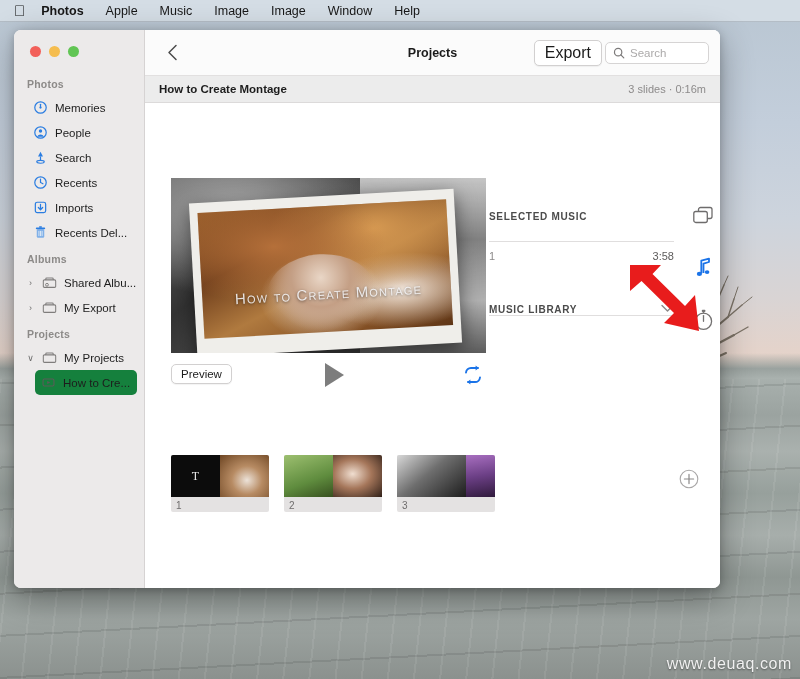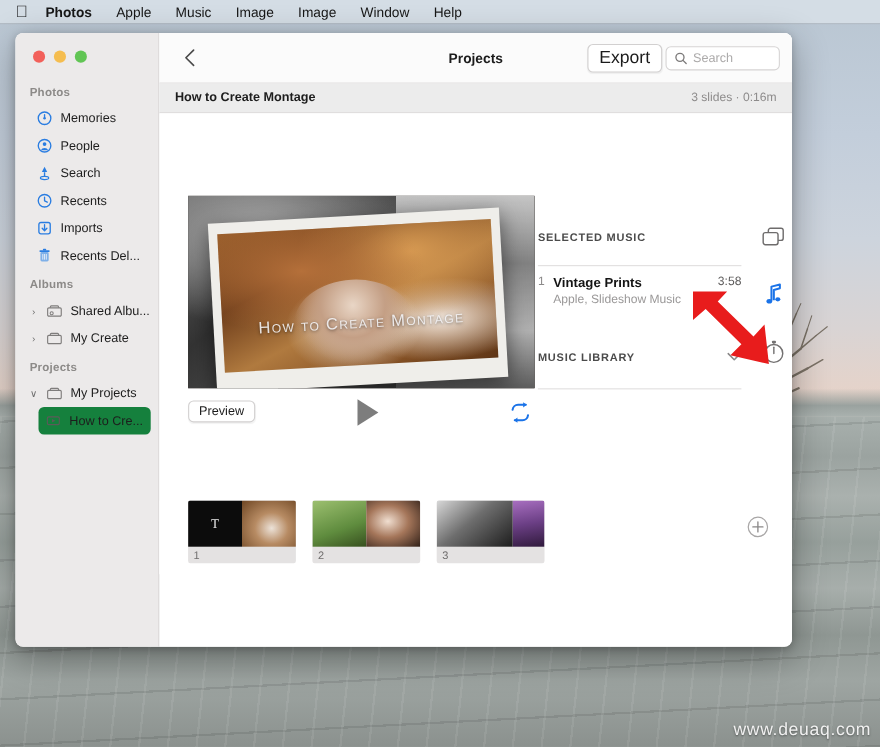--- a/index.html
+++ b/index.html
@@ -209,21 +209,21 @@
     font-size:10px;letter-spacing:.7px;color:#4b4b4b;font-weight:bold;
     padding-bottom:19px;border-bottom:1px solid #e0dede;
   }
   .track{display:flex;align-items:flex-start;padding:8px 0 0 0;position:relative;}
   .track .num{font-size:11px;color:#8c8a8a;width:14px;flex:0 0 14px;}
   .track .tname{font-size:12px;color:#141414;font-weight:bold;}
   .track .tsub{font-size:11px;color:#9a9898;margin-top:2px;}
   .track .tdur{position:absolute;right:0;top:8px;font-size:11px;color:#5d5b5b;}
   .ml-head2{
     margin-top:42px;font-size:10px;letter-spacing:.7px;color:#4b4b4b;font-weight:bold;
-    padding-bottom:22px;border-bottom:1px solid #e0dede;
+    padding-bottom:0;border-bottom:1px solid #e0dede;
     display:flex;align-items:flex-start;justify-content:space-between;
   }
 
   
   #rail{position:absolute;left:545px;top:100px;width:30px;}
   .rail-btn{width:26px;height:26px;margin-bottom:26px;display:flex;align-items:center;justify-content:center;}
 
   
   #red-arrow{position:absolute;left:627px;top:263px;width:80px;height:72px;pointer-events:none;}
 
@@ -360,21 +360,21 @@
           </svg>
           <span>Shared Albu...</span>
         </div>
 
         <div class="side-item indent">
           <span class="tw">›</span>
           <svg class="ico" viewBox="0 0 16 16">
             <path d="M2.6 5.2 h10.8 a1.2 1.2 0 0 1 1.2 1.2 v5.6 a1.2 1.2 0 0 1 -1.2 1.2 h-10.8 a1.2 1.2 0 0 1 -1.2 -1.2 v-5.6 a1.2 1.2 0 0 1 1.2 -1.2 z" fill="none" stroke="#7f7d7c" stroke-width="1.1"></path>
             <path d="M4 5.2 v-.9 a1 1 0 0 1 1 -1 h6 a1 1 0 0 1 1 1 v.9" fill="none" stroke="#7f7d7c" stroke-width="1.1"></path>
           </svg>
-          <span>My Create</span>
+          <span>My Export</span>
         </div>
       </div>
 
       <div class="side-group">
         <div class="group-head">Projects</div>
 
         <div class="side-item indent">
           <span class="tw">∨</span>
           <svg class="ico" viewBox="0 0 16 16">
             <path d="M2.6 5.2 h10.8 a1.2 1.2 0 0 1 1.2 1.2 v5.6 a1.2 1.2 0 0 1 -1.2 1.2 h-10.8 a1.2 1.2 0 0 1 -1.2 -1.2 v-5.6 a1.2 1.2 0 0 1 1.2 -1.2 z" fill="none" stroke="#7f7d7c" stroke-width="1.1"></path>
@@ -442,24 +442,20 @@
               <path d="M18 13.5 A5 5 0 0 1 13 18 H6" fill="none" stroke="#1a73e8" stroke-width="1.9" stroke-linecap="round"></path>
               <path d="M8.4 15.6 L5.2 18 L8.4 20.4 Z" fill="#1a73e8"></path>
             </svg>
           </div>
         </div>
 
         <div id="music-panel">
           <div class="ml-head">SELECTED MUSIC</div>
           <div class="track">
             <span class="num">1</span>
-            <span>
-              <div class="tname">Vintage Prints</div>
-              <div class="tsub">Apple, Slideshow Music</div>
-            </span>
             <span class="tdur">3:58</span>
           </div>
           <div class="ml-head2">
             <span>MUSIC LIBRARY</span>
             <svg width="13" height="9" viewBox="0 0 13 9">
               <path d="M1 1.5 L6.5 7 L12 1.5" fill="none" stroke="#8a8888" stroke-width="1.4" stroke-linecap="round" stroke-linejoin="round"></path>
             </svg>
           </div>
         </div>
 

